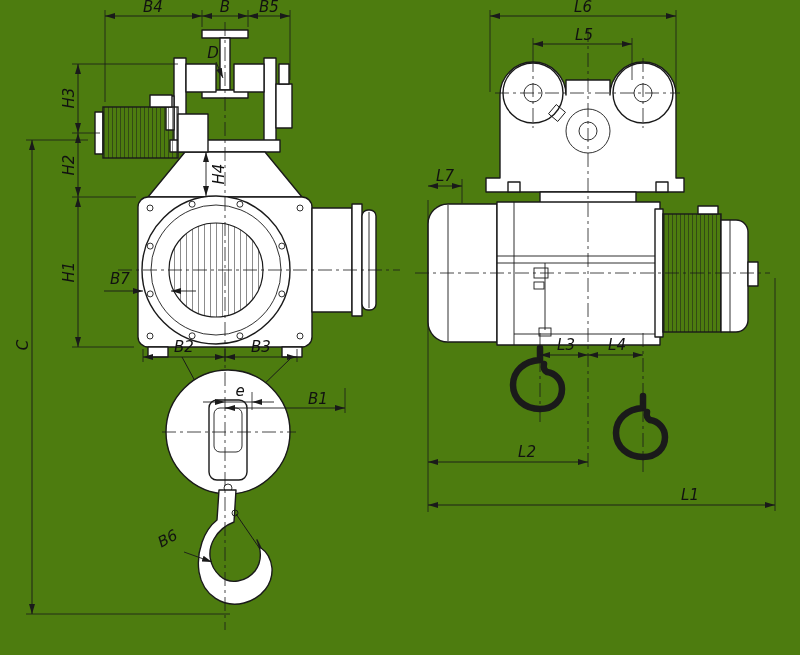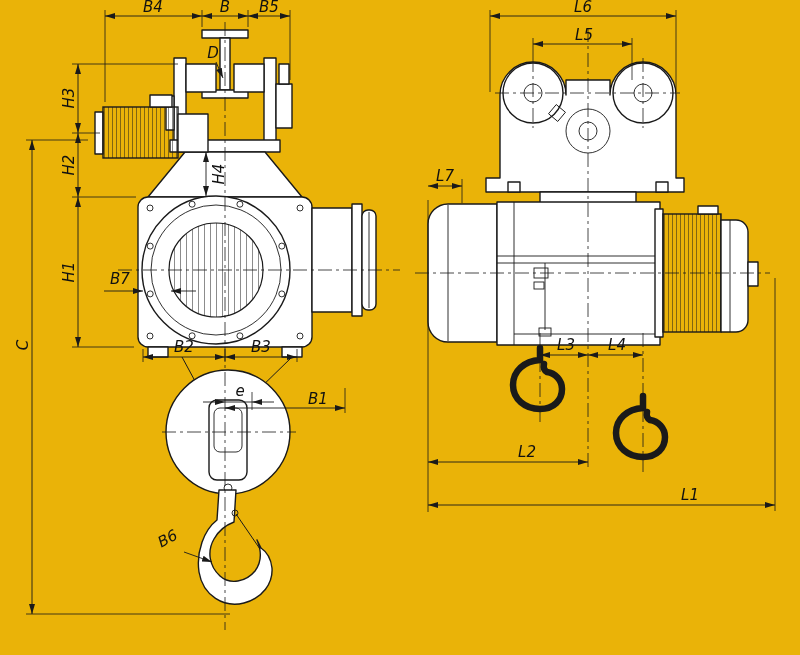--- a/index.html
+++ b/index.html
@@ -1,16 +1,16 @@
 <!DOCTYPE html>
 <html><head>
 <meta charset="utf-8">
 <style>
   html,body{margin:0;padding:0;background:#ffffff;}
-  .canvas{width:800px;height:655px;background:#eab308;position:relative;overflow:hidden;}
+  .canvas{width:800px;height:655px;background:#4d7c0f;position:relative;overflow:hidden;}
   svg{display:block;}
   .outline{fill:#ffffff;stroke:#1a1a1a;stroke-width:1.4;stroke-linejoin:round;}
   .thin{fill:none;stroke:#1a1a1a;stroke-width:0.9;}
   .detail{fill:none;stroke:#1a1a1a;stroke-width:1;}
   .dim{fill:none;stroke:#1a1a1a;stroke-width:0.9;}
   .ext{fill:none;stroke:#1a1a1a;stroke-width:0.8;}
   .cl{fill:none;stroke:#1a1a1a;stroke-width:0.8;stroke-dasharray:14 4 3 4;}
   .hookstroke{fill:none;stroke:#1a1a1a;stroke-width:6.5;stroke-linecap:round;}
   .lbl{font:italic 15px "DejaVu Sans", sans-serif;fill:#111;text-anchor:middle;}
 </style>

